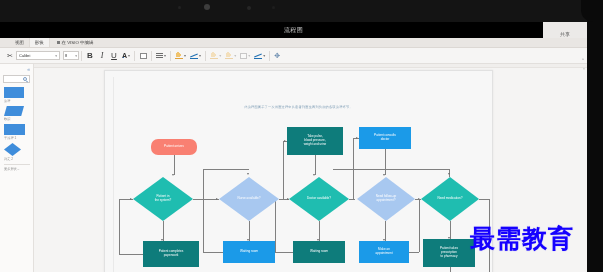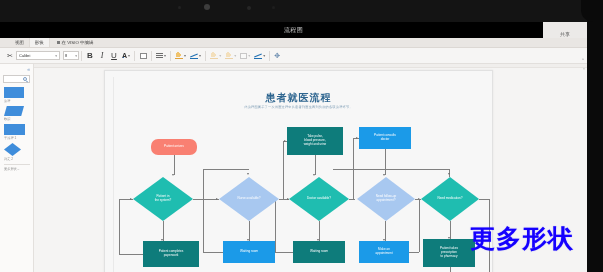--- a/index.html
+++ b/index.html
@@ -459,21 +459,20 @@
         </div>
       </div>
 
       <div class="canvas-area">
         <div class="ruler-top"></div>
         <span class="scroll-x-mark">×</span>
 
         <div class="page">
           <div class="page-inner-border"></div>
 
-          <div class="doc-title">患者就医流程</div>
           <div class="doc-sub">此流程图展示了一次就医过程中从患者到医生再到药房的各项流程环节。</div>
 
           <div class="flow">
 
             <div class="conn v" style="left:68.5px; top:84px; height:20px;"></div>
             <div class="arrow-d" style="left:67px; top:103px;"></div>
 
             <div class="conn v" style="left:57.5px; top:150px; height:20px;"></div>
             <div class="arrow-d" style="left:56px; top:168px;"></div>
 
@@ -559,15 +558,15 @@
             <div class="node n-proc-teal" style="left:318px; top:168px; width:52px; height:28px;">Patient takes
 prescription
 to pharmacy</div>
 
           </div>
         </div>
       </div>
     </div>
   </div>
 
-  <div class="watermark">更多形状</div>
+  <div class="watermark">最需教育</div>
 
 </div>
 
 </body></html>

